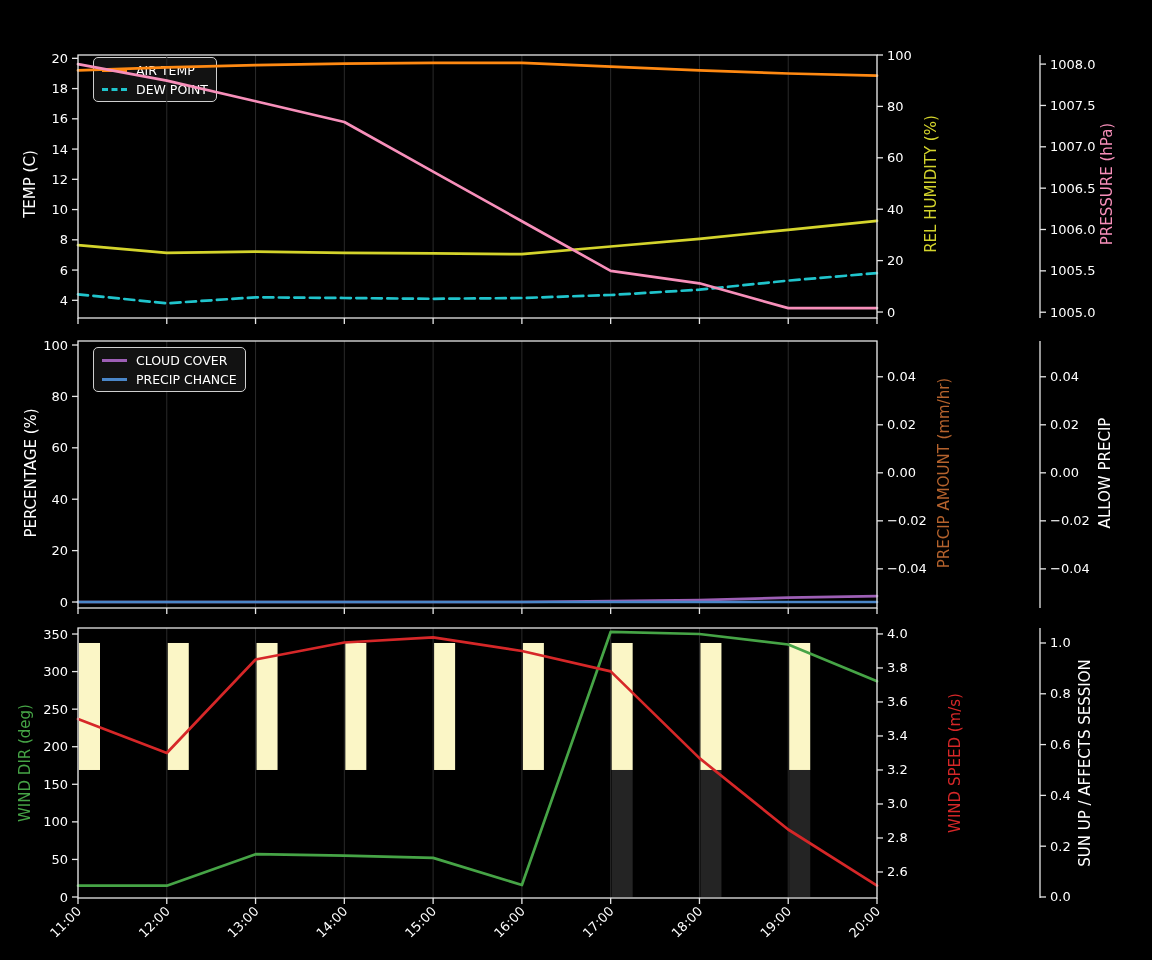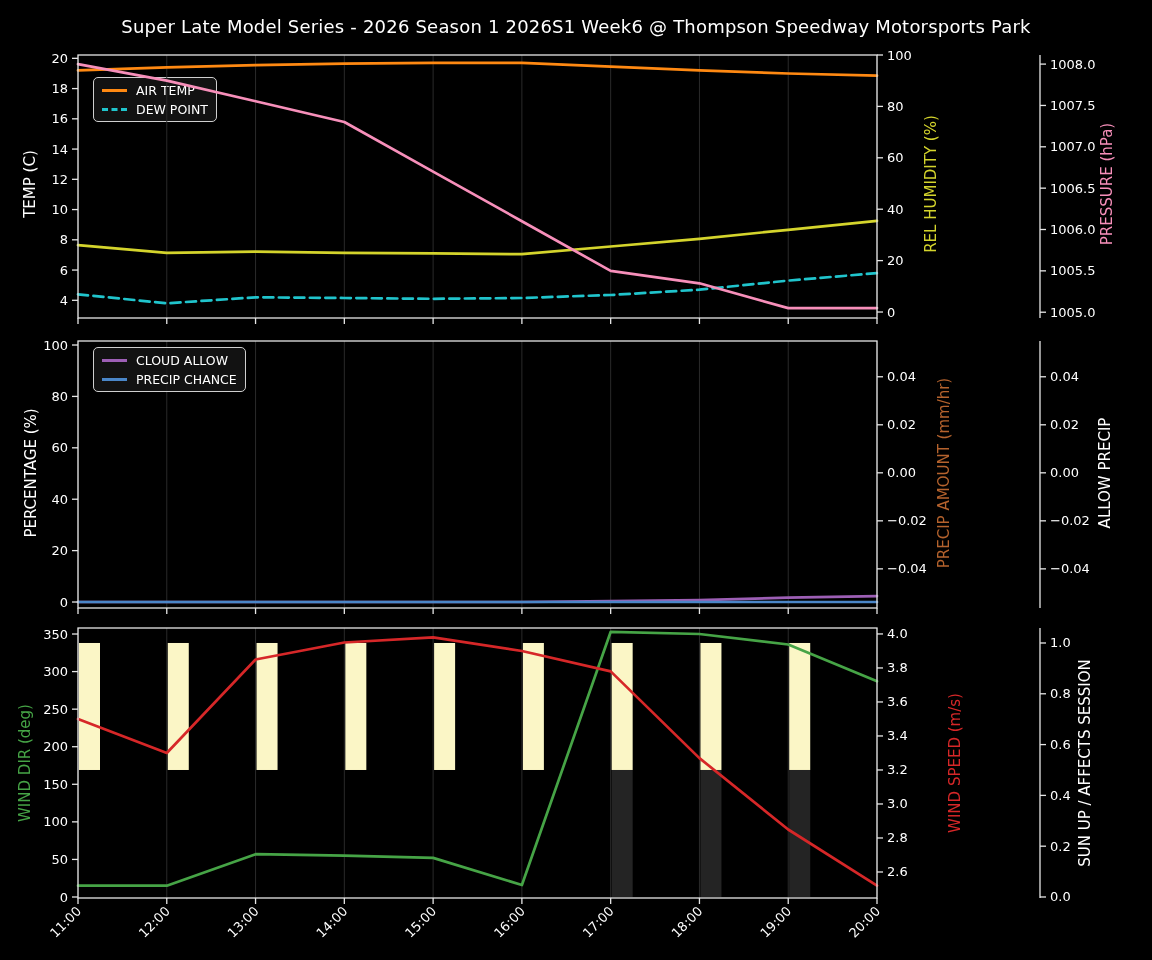--- a/index.html
+++ b/index.html
@@ -7,34 +7,33 @@
        font-family:"DejaVu Sans","Liberation Sans",sans-serif;color:#fff;}
   .fig-title{position:absolute;top:16px;left:0;width:100%;text-align:center;
        font-size:18px;letter-spacing:.2px;color:#fff;}
   svg#plot{position:absolute;left:0;top:0;z-index:2;}
   svg#plot text{font-family:"DejaVu Sans","Liberation Sans",sans-serif;}
   .ylab{position:absolute;white-space:nowrap;font-size:15px;z-index:2;
         transform:translate(-50%,-50%) rotate(-90deg);}
   .legend{position:absolute;background:rgba(22,22,22,0.82);border:1px solid #cfcfcf;
           border-radius:5px;padding:4px 8px;display:flex;flex-direction:column;
           gap:3px;font-size:12.5px;z-index:3;}
-  .legend.under{z-index:1;margin-top:20px;}
+  .legend.under{z-index:1;}
   .lrow{display:flex;align-items:center;gap:9px;height:16px;}
   .sw{width:25px;flex:0 0 25px;}
   .sw.line{height:0;border-top:3.5px solid #fff;}
   .sw.line.dashed{border-top-style:dashed;}
   .sw.rect{height:11px;background:#fff;}
   .ltxt{white-space:nowrap;}
 </style>
 </head>
 <body>
 
 <div class="fig">
 
-  <div class="fig-title">Super Late Model Series - 2026 Season 1 2026S1 Week6 @ Thompson Speedway Motorsports Park</div>
 
   <div class="legend under" style="left:93px;top:57px">
     <div class="lrow">
       <span class="sw line" style="border-top-color: rgb(255, 137, 18);"></span>
       <span class="ltxt">AIR TEMP</span>
     </div>
     <div class="lrow">
       <span class="sw line dashed" style="border-top-color: rgb(32, 196, 204);"></span>
       <span class="ltxt">DEW POINT</span>
     </div>
@@ -255,21 +254,21 @@
       <text transform="translate(525.8888888888889,912) rotate(-45)" text-anchor="end" fill="#ffffff" font-size="13">16:00</text>
       <text transform="translate(614.6666666666666,912) rotate(-45)" text-anchor="end" fill="#ffffff" font-size="13">17:00</text>
       <text transform="translate(703.4444444444445,912) rotate(-45)" text-anchor="end" fill="#ffffff" font-size="13">18:00</text>
       <text transform="translate(792.2222222222222,912) rotate(-45)" text-anchor="end" fill="#ffffff" font-size="13">19:00</text>
       <text transform="translate(881,912) rotate(-45)" text-anchor="end" fill="#ffffff" font-size="13">20:00</text>
     </svg>
 
   <div class="legend" style="left:93px;top:347px">
     <div class="lrow">
       <span class="sw line" style="border-top-color: rgb(157, 95, 181);"></span>
-      <span class="ltxt">CLOUD ALLOW</span>
+      <span class="ltxt">CLOUD COVER</span>
     </div>
     <div class="lrow">
       <span class="sw line" style="border-top-color: rgb(74, 134, 200);"></span>
       <span class="ltxt">PRECIP CHANCE</span>
     </div>
   </div>
 
 
   <div class="ylab" style="left: 30px; top: 184px; color: rgb(255, 255, 255);">TEMP (C)</div>
   <div class="ylab" style="left: 931px; top: 184px; color: rgb(212, 212, 44);">REL HUMIDITY (%)</div>

